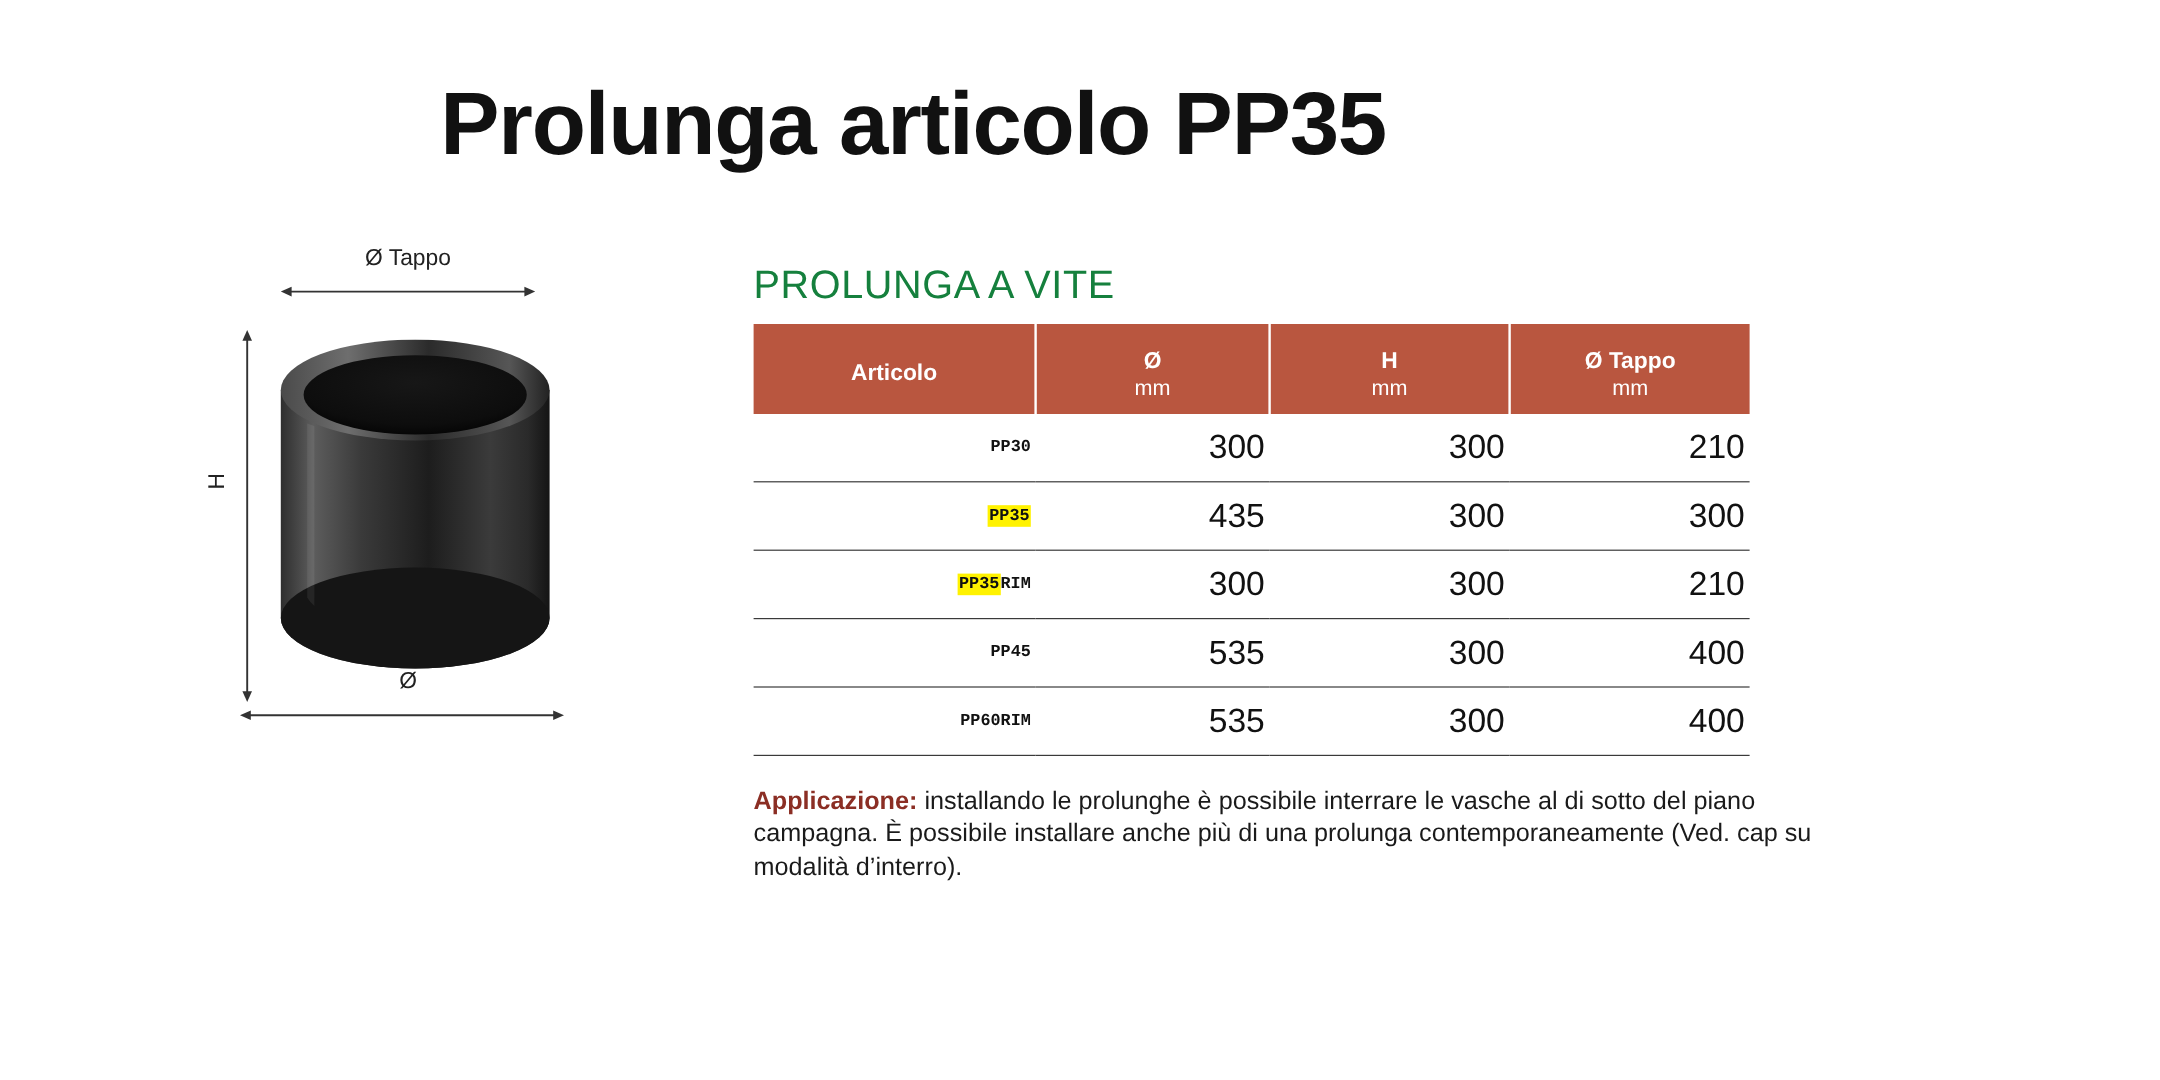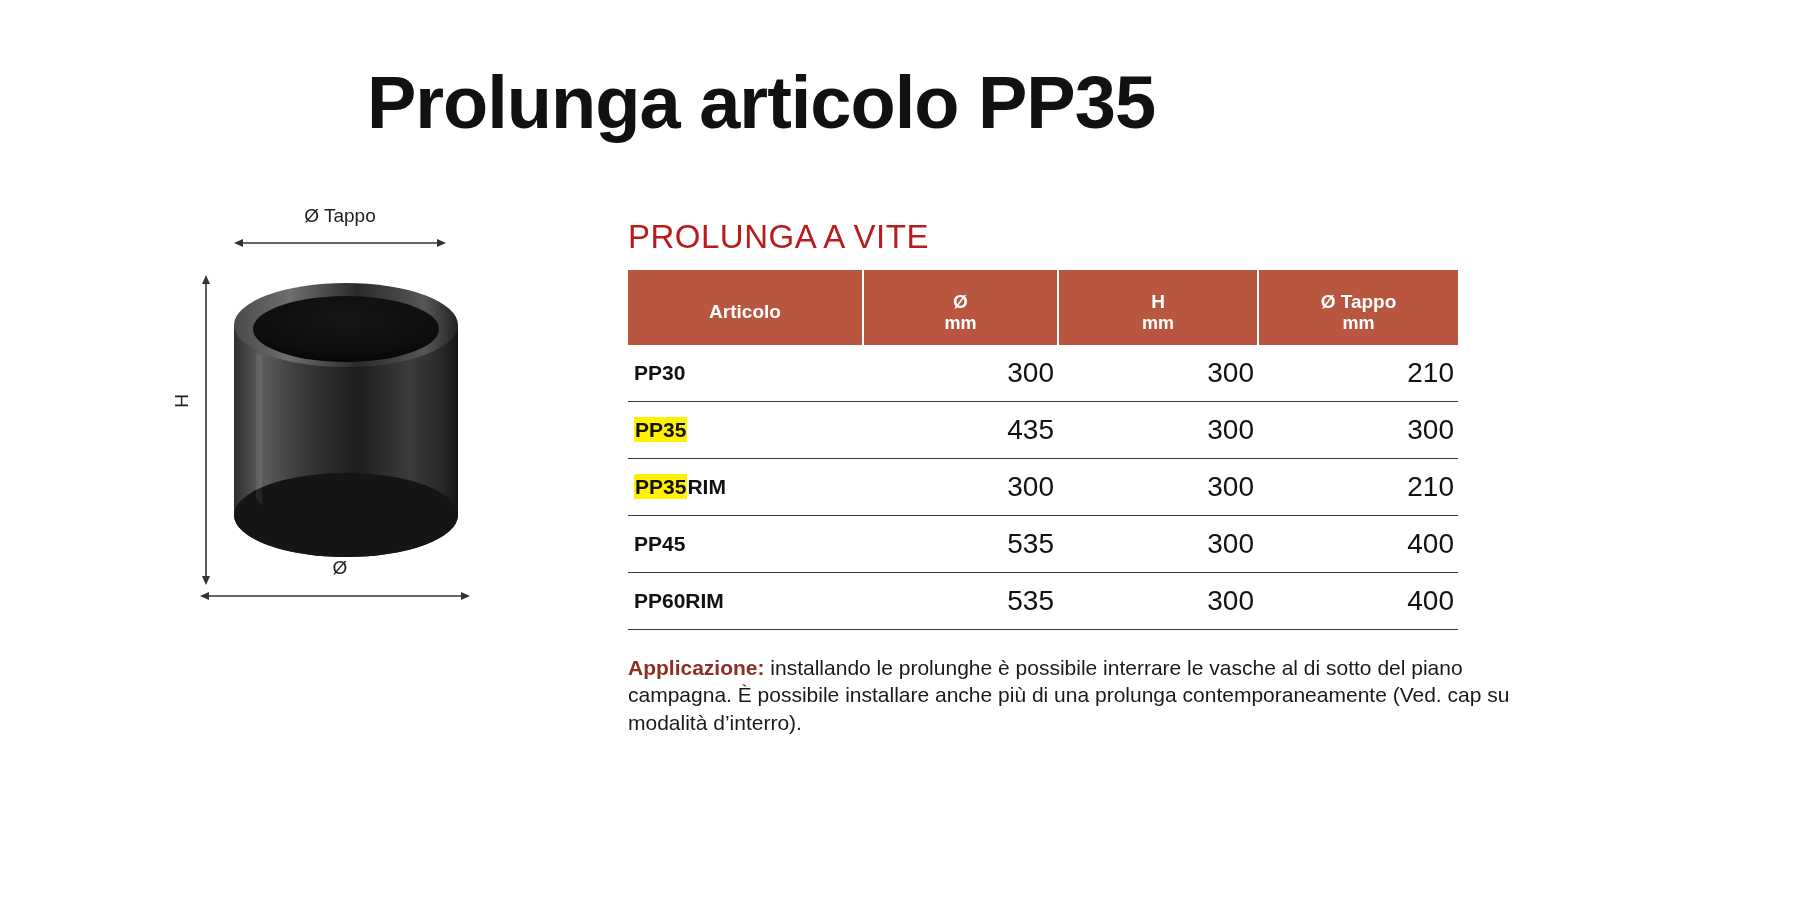--- a/index.html
+++ b/index.html
@@ -110,21 +110,21 @@
   .content {
     position: absolute;
     left: 628px;
     top: 218px;
     width: 1010px;
   }
 
   .section-heading {
     font-size: 33px;
     letter-spacing: 0.5px;
-    color: #b91c1c;
+    color: #15803d;
     font-weight: normal;
     font-family: "Liberation Sans", sans-serif;
     margin: 0 0 14px 0;
   }
 
   table.spec {
     border-collapse: collapse;
     width: 830px;
     table-layout: fixed;
   }
@@ -136,35 +136,36 @@
     padding: 21px 4px 11px 4px;
     border-right: 2px solid #ffffff;
     line-height: 1.15;
     text-align: center;
     vertical-align: middle;
   }
   table.spec th:last-child { border-right: none; }
   table.spec th .unit {
     display: block;
     font-size: 18px;
-    font-weight: bold;
+    font-weight: normal;
   }
 
   table.spec td {
     font-size: 28px;
     padding: 12px 4px 12px 4px;
     border-bottom: 1.5px solid #3a3a3a;
     text-align: right;
     color: #111;
   }
   table.spec td.article {
-    text-align: left;
+    text-align: right;
     padding-left: 6px;
     font-weight: bold;
-    font-size: 21px;
+    font-size: 14px;
+    font-family: Liberation Mono, monospace;
   }
   .hl {
     background: #fff200;
     padding: 1px 1px;
   }
 
   .application {
     margin-top: 24px;
     width: 900px;
     font-size: 21px;

